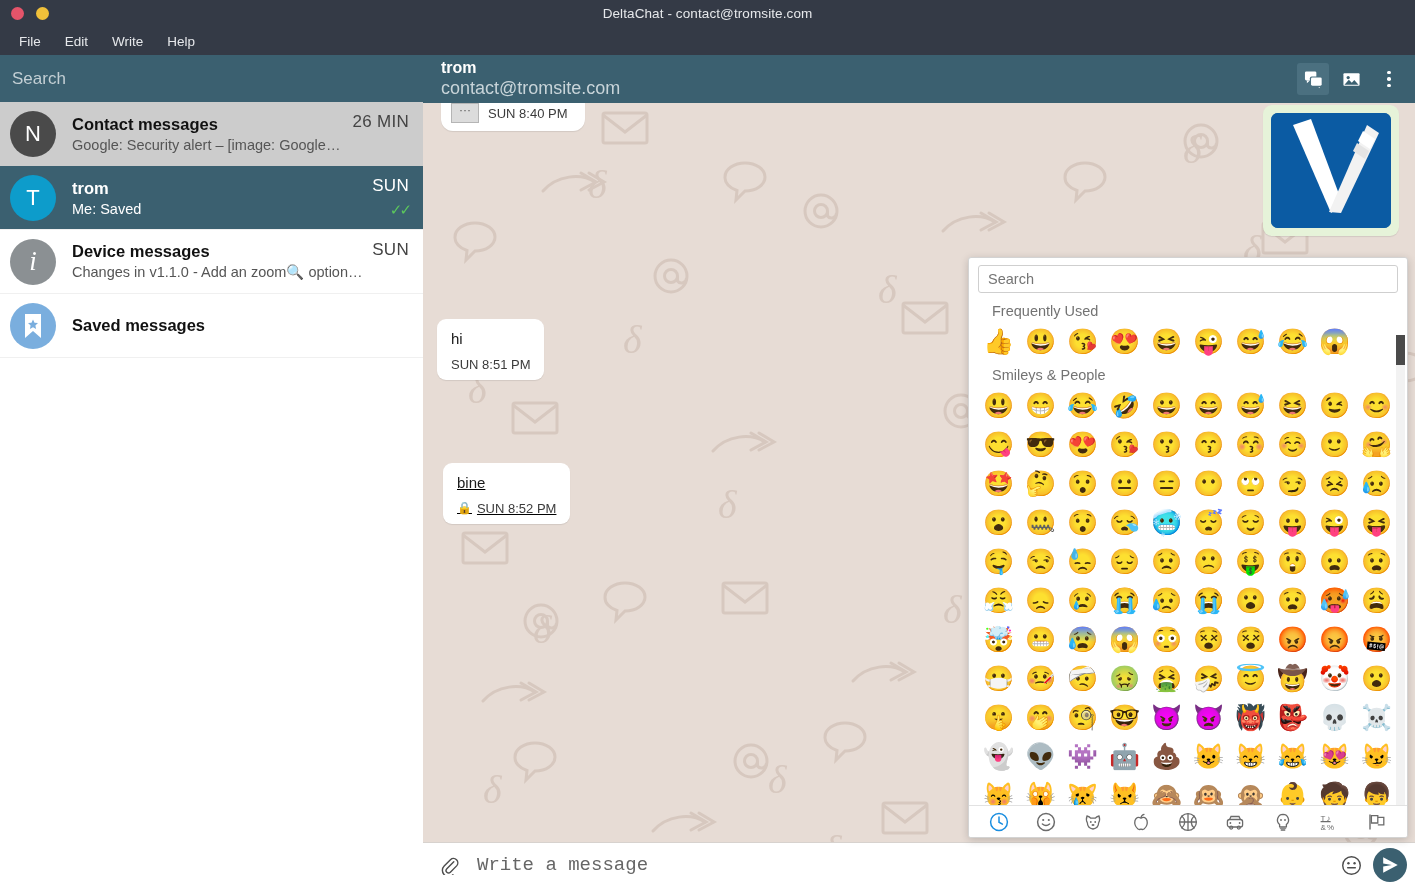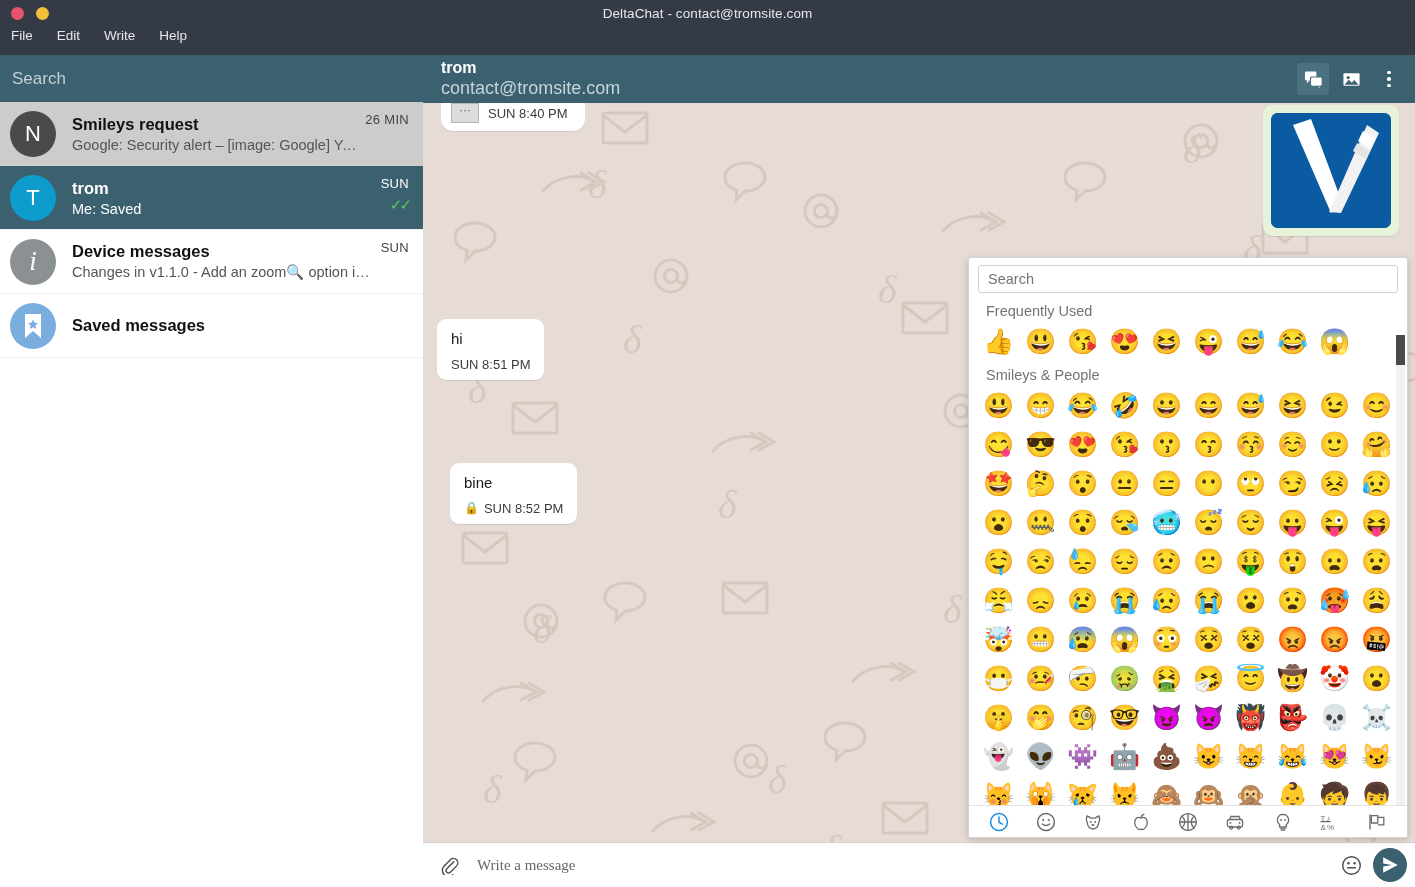--- a/index.html
+++ b/index.html
@@ -26,22 +26,22 @@
     position: absolute; left: 0; right: 0; text-align: center;
     font-size: 13.5px; color: #e6e8eb; letter-spacing: .1px;
     pointer-events: none;
   }
 
   
   .menubar {
     position: absolute; top: 27px; left: 0;
     width: 1415px; height: 28px;
     background: #343a46;
-    display: flex; align-items: flex-start;
-    padding-left: 9px; gap: 20px;
+    display: flex; align-items: center;
+    padding-left: 17px; gap: 20px;
   }
   .menu-item {
     font-size: 13.5px; color: #e6e8eb; cursor: default;
     padding: 1px 2px;
   }
 
   
   .sidebar {
     position: absolute; top: 55px; left: 0;
     width: 423px; height: 832px;
@@ -79,21 +79,21 @@
   .chat-name {
     font-size: 16.5px; font-weight: bold; color: #111;
     white-space: nowrap; overflow: hidden; text-overflow: ellipsis;
   }
   .chat-preview {
     font-size: 14.5px; color: #555; margin-top: 3px;
     white-space: nowrap; overflow: hidden; text-overflow: ellipsis;
     max-width: 320px;
   }
   .chat-meta { text-align: right; flex: 0 0 auto; padding-left: 8px; align-self: flex-start; padding-top: 10px;}
-  .chat-time { font-size: 13px; color: #444; letter-spacing: .3px; }
+  .chat-time { font-size: 17px; color: #444; letter-spacing: .3px; }
   .chat-row.selected .chat-name,
   .chat-row.selected .chat-preview,
   .chat-row.selected .chat-time { color: #ffffff; }
   .ticks { color: #5cc85c; font-size: 15px; margin-top: 5px; letter-spacing: -3px; }
 
   
   .main {
     position: absolute; top: 55px; left: 423px;
     width: 992px; height: 832px;
     background: #e7dcd5;
@@ -164,23 +164,23 @@
   
   .composer {
     position: absolute; left: 0; right: 0; bottom: 0;
     height: 45px; background: #ffffff;
     display: flex; align-items: center;
     padding: 0 8px 0 12px;
     border-top: 1px solid #d7d2ce;
   }
   .composer-input {
     flex: 1; border: none; outline: none;
-    font-size: 15px; color: #555; padding-left: 14px;
+    font-size: 19px; color: #555; padding-left: 14px;
     background: transparent;
-    font-family: Liberation Serif, serif;
+    font-family: Liberation Mono, monospace;
   }
   .composer-input::placeholder { color: #666; }
   .emoji-btn, .clip-btn {
     width: 28px; height: 28px;
     display: flex; align-items: center; justify-content: center;
     cursor: pointer; color: #4d4d4d;
   }
   .send-btn {
     width: 34px; height: 34px; border-radius: 50%;
     background: #3b6070;
@@ -209,21 +209,21 @@
     outline: none;
     font-family: "Liberation Sans", sans-serif;
   }
   .emoji-search::placeholder { color: #757575; }
   .emoji-scroll {
     flex: 1; overflow: hidden; position: relative;
     padding: 0 9px;
   }
   .emoji-cat-title {
     font-size: 14.5px; color: #737373;
-    margin: 6px 0 3px 8px;
+    margin: 6px 0 3px 14px;
   }
   .emoji-grid { display: flex; flex-wrap: wrap; }
   .emoji-cell {
     width: 42px; height: 39px;
     display: flex; align-items: center; justify-content: center;
     font-size: 25px; cursor: pointer;
     line-height: 1;
   }
   .e-scrollbar {
     position: absolute; right: 2px; top: 38px;
@@ -269,21 +269,21 @@
     <span class="search-placeholder">Search</span>
   </div>
 
   <div class="chat-list">
 
     <div class="chat-row request">
       <div class="avatar n">
         <span>N</span>
       </div>
       <div class="chat-main">
-        <div class="chat-name">Smileys request</div>
+        <div class="chat-name">Contact messages</div>
         <div class="chat-preview">Google: Security alert – [image: Google] Your passwor…</div>
       </div>
       <div class="chat-meta">
         <div class="chat-time">26 MIN</div>
       </div>
     </div>
 
     <div class="chat-row selected">
       <div class="avatar t">
         <span>T</span>
@@ -471,21 +471,21 @@
       </div>
     </div>
 
     <div class="bubble" style="left:14px; top:216px;">
       <div class="bubble-text">hi</div>
       <div class="bubble-meta">
         <span>SUN 8:51 PM</span>
       </div>
     </div>
 
-    <div class="bubble" style="left:27px; top:360px;">
+    <div class="bubble" style="left:20px; top:360px;text-decoration:underline;">
       <div class="bubble-text">bine</div>
       <div class="bubble-meta">
         <span class="lock-ico">🔒</span>
         <span>SUN 8:52 PM</span>
       </div>
     </div>
   </div>
 
   <div class="composer">
     <div class="clip-btn">

